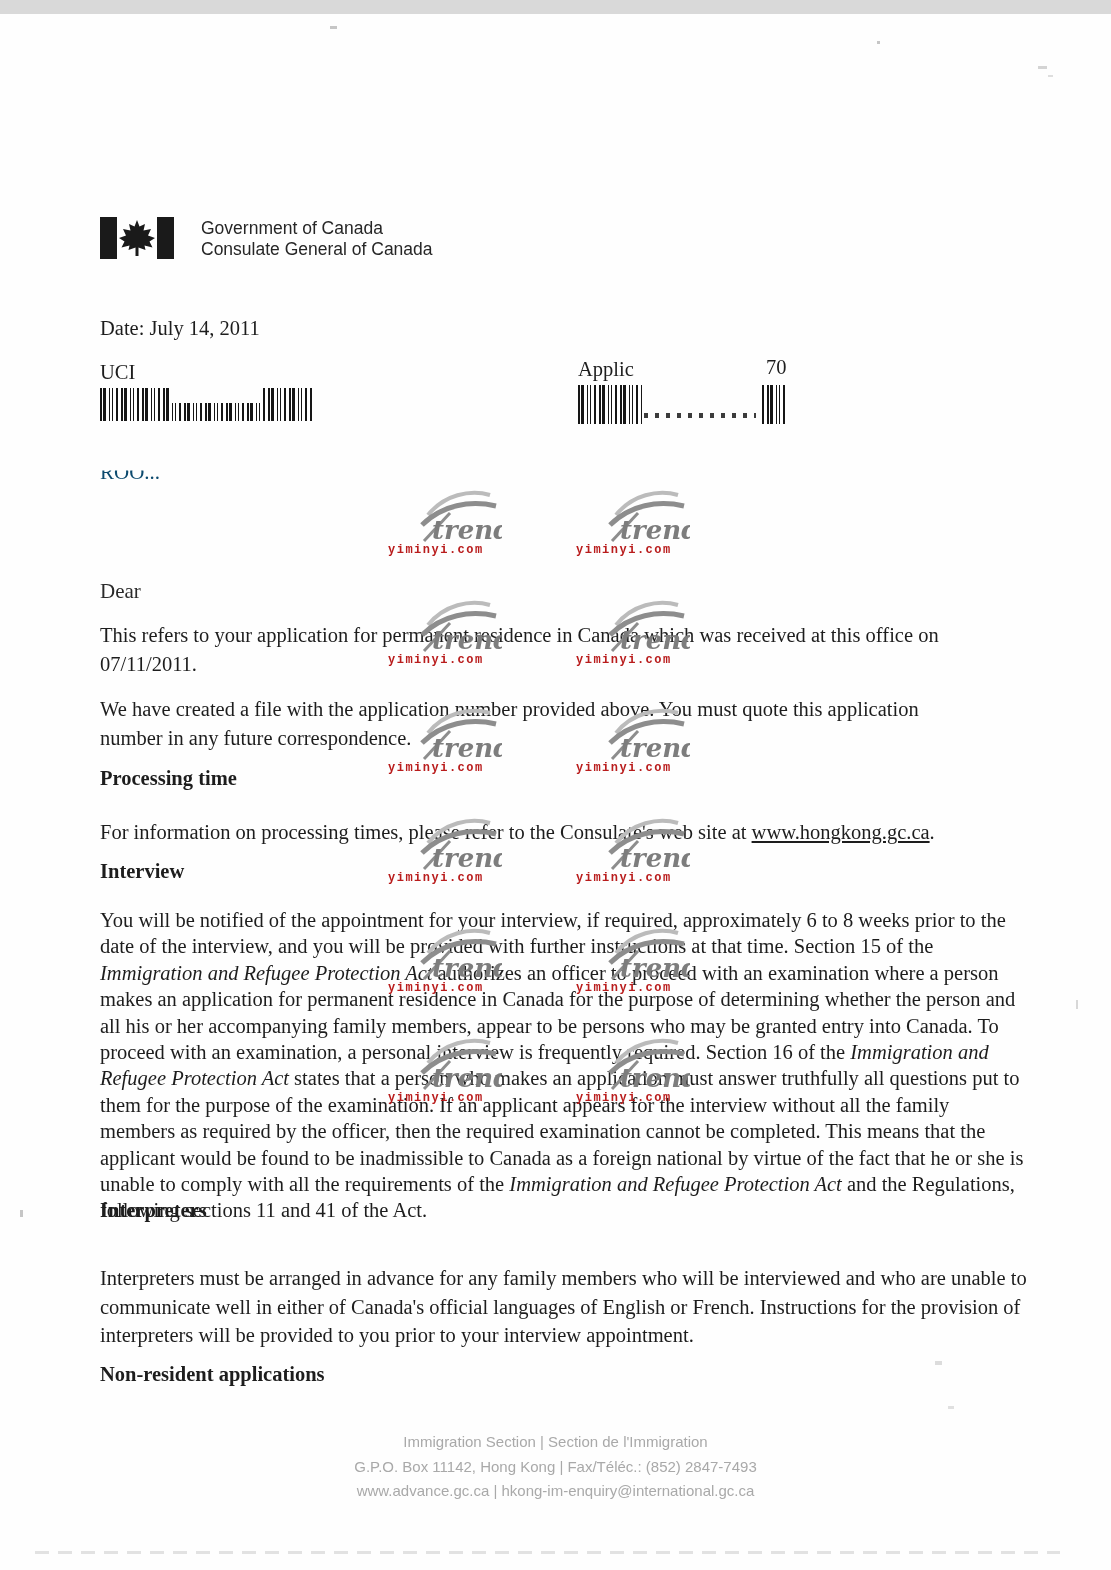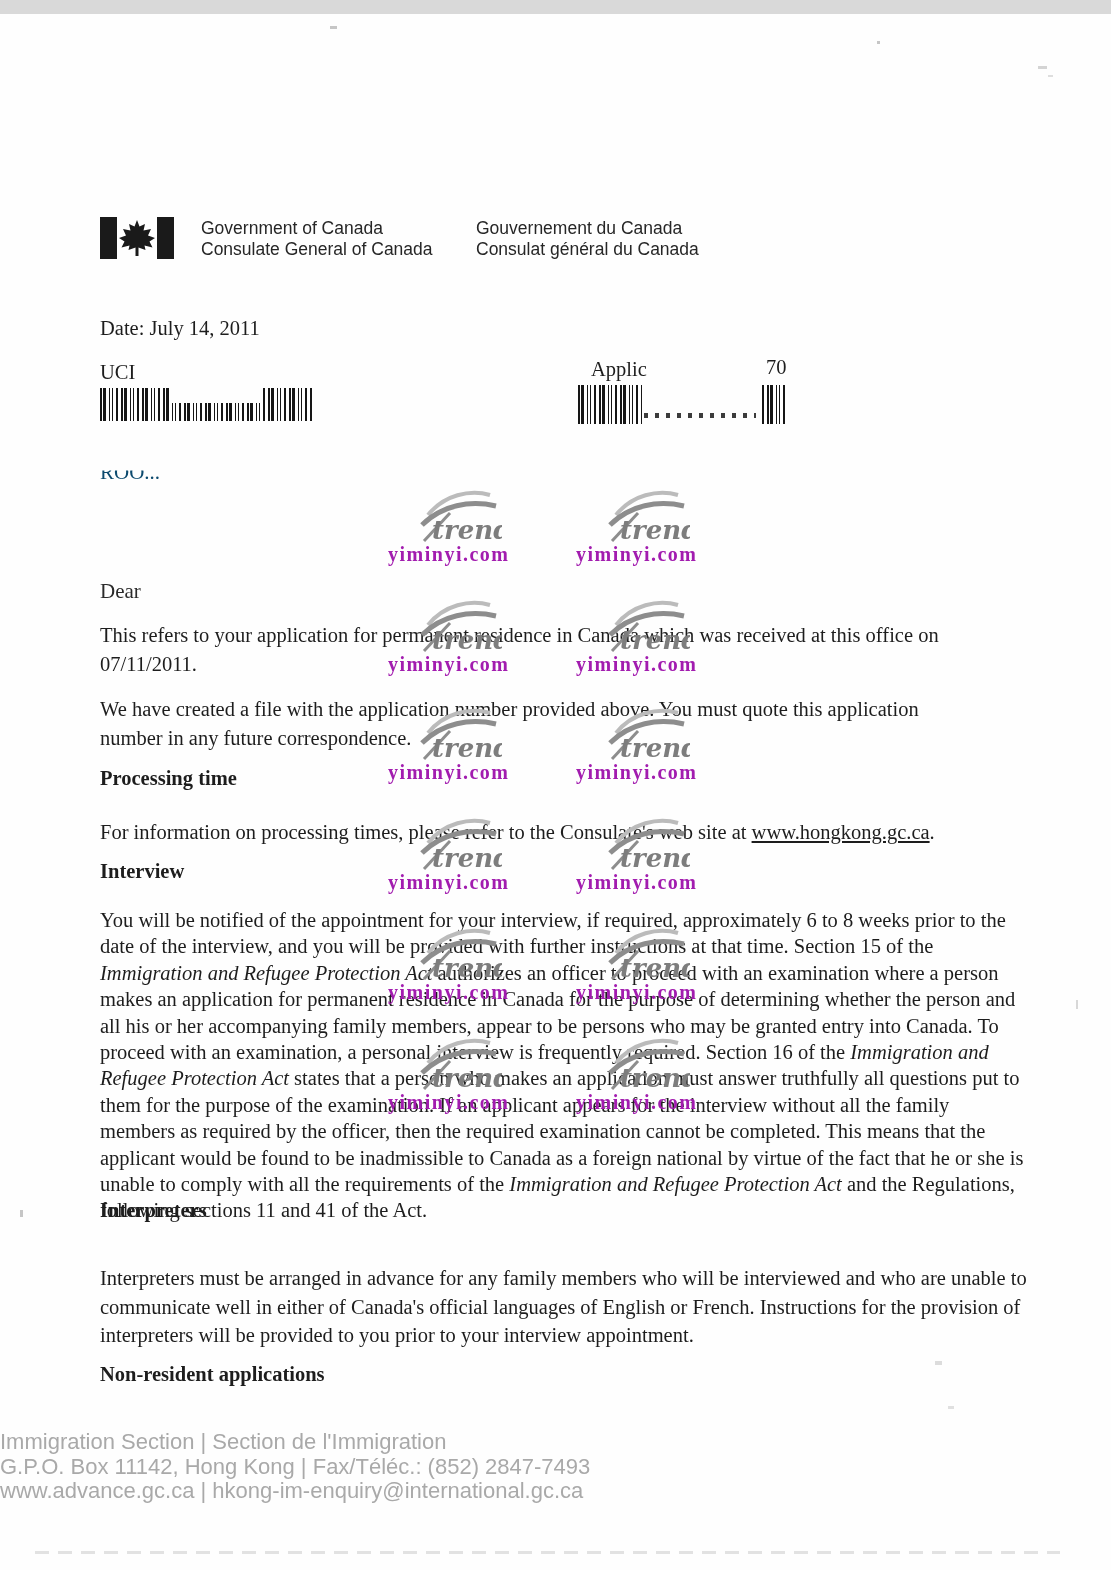--- a/index.html
+++ b/index.html
@@ -16,21 +16,21 @@
     font-family:"Liberation Sans", sans-serif;
     font-size:17.5px; line-height:21px; color:#262626;
   }
   .hdr-en { left:201px; }
   .hdr-fr { left:476px; }
 
   
   .date-line { position:absolute; left:100px; top:303px; font-size:20.5px; }
   .ref-label { position:absolute; font-size:20.5px; }
   .uci-label { left:100px; top:347px; }
-  .app-label { left:591px; top:344px; }
+  .app-label { left:578px; top:344px; }
   .app-digits { left:766px; top:342px; font-size:20.5px; position:absolute;font-family:Liberation Serif, serif; }
 
   .barcode { position:absolute; overflow:hidden;
     background:repeating-linear-gradient(90deg,
       #161616 0 2px, #fff 2px 3px, #161616 3px 6px, #fff 6px 9px,
       #161616 9px 10px, #fff 10px 12px, #161616 12px 13px, #fff 13px 16px,
       #161616 16px 18px, #fff 18px 21px);
   }
   .bc-uci { left:100px; top:374px; width:212px; height:33px; }
   .bc-app { left:578px; top:371px; width:210px; height:39px; }
@@ -48,29 +48,29 @@
   .p { position:absolute; left:100px; width:928px; font-size:20.5px; line-height:28.5px; }
   .p-interview { width:926px; line-height:26.4px; }
   .h { position:absolute; left:100px; font-size:20.5px; font-weight:bold; }
   .act { font-style:italic; }
   .u { text-decoration:underline; }
 
   
   .wm { position:absolute; width:150px; pointer-events:none; }
   .wm svg { display:block; margin-left:30px; }
   .wm-site {
-    font-family:Liberation Serif, serif; font-weight:bold;
-    font-size:20px; letter-spacing:1.5px; color:#a21caf; white-space:nowrap;
+    font-family:Liberation Mono, monospace; font-weight:bold;
+    font-size:12px; letter-spacing:1.5px; color:#b91c1c; white-space:nowrap;
   }
   .wm-logo-text { font-family:"DejaVu Serif", serif; font-weight:bold; font-style:italic; }
 
   
   .footer {
-    position:absolute; left:0; right:0; top:1416px; 
-    font-family:"Liberation Sans", sans-serif; font-size:22px;
+    position:absolute; left:0; right:0; top:1416px; text-align:center;
+    font-family:"Liberation Sans", sans-serif; font-size:15px;
     line-height:24.5px; color:#a9a9a9;
   }
 
   
   .bottom-line { position:absolute; left:35px; top:1537px; width:1025px; height:3px;
     background:repeating-linear-gradient(90deg,#e2e2e2 0 14px, transparent 14px 23px); }
   .speck { position:absolute; background:#c6c6c6; }
 </style>
 </head>
 <body>
@@ -78,24 +78,20 @@
 <div class="page">
 
   <svg class="flag" width="74" height="44" viewBox="0 0 74 44">
     <rect x="0" y="1" width="17" height="42" fill="#1a1a1a"></rect>
     <rect x="57" y="1" width="17" height="42" fill="#1a1a1a"></rect>
     <polygon fill="#1a1a1a" points="37,4 39.5,10.5 45,8 43.5,14.5 51,13 48,19.5 55,22 49.5,25.5 52.5,31.5 44.5,29.5 45.5,34 38.5,31.5 38.5,40 35.5,40 35.5,31.5 28.5,34 29.5,29.5 21.5,31.5 24.5,25.5 19,22 26,19.5 23,13 30.5,14.5 29,8 34.5,10.5"></polygon>
   </svg>
   <div class="hdr-col hdr-en">
     <div>Government of Canada</div>
     <div>Consulate General of Canada</div>
-  </div>
-  <div class="hdr-col hdr-fr">
-    <div>Gouvernement du Canada</div>
-    <div>Consulat général du Canada</div>
   </div>
 
   <div class="date-line">Date: July 14, 2011</div>
 
   <div class="ref-label uci-label">UCI</div>
   <div class="barcode bc-uci">
     <div class="bc-erase"></div>
   </div>
 
   <div class="ref-label app-label">Applic</div>

